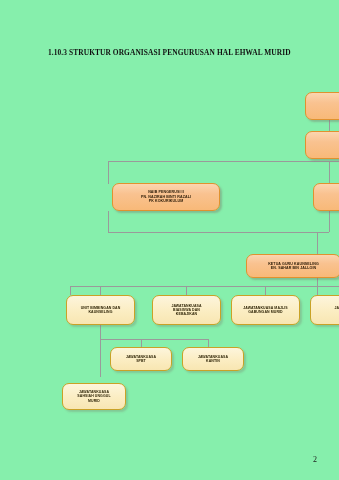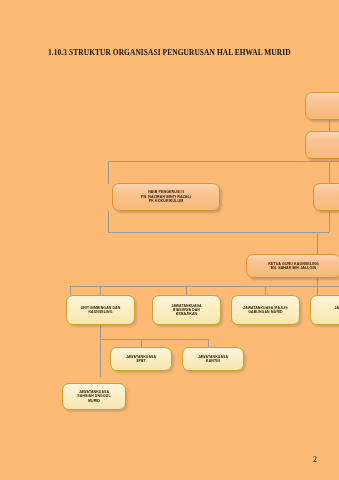--- a/index.html
+++ b/index.html
@@ -5,21 +5,21 @@
   html,body{margin:0;padding:0;}
   body{
     width:339px;height:480px;
     background:#ffffff;
     font-family:"Liberation Sans",sans-serif;
     overflow:hidden;
     position:relative;
   }
   #page{
     position:absolute;inset:0;
-    background:#fdba74;
+    background:#86efac;
     overflow:hidden;
   }
 
   
   .doc-title{
     position:absolute;
     left:48px; top:48px;
     width:420px;
     font-size:7.4px;
     font-weight:bold;

